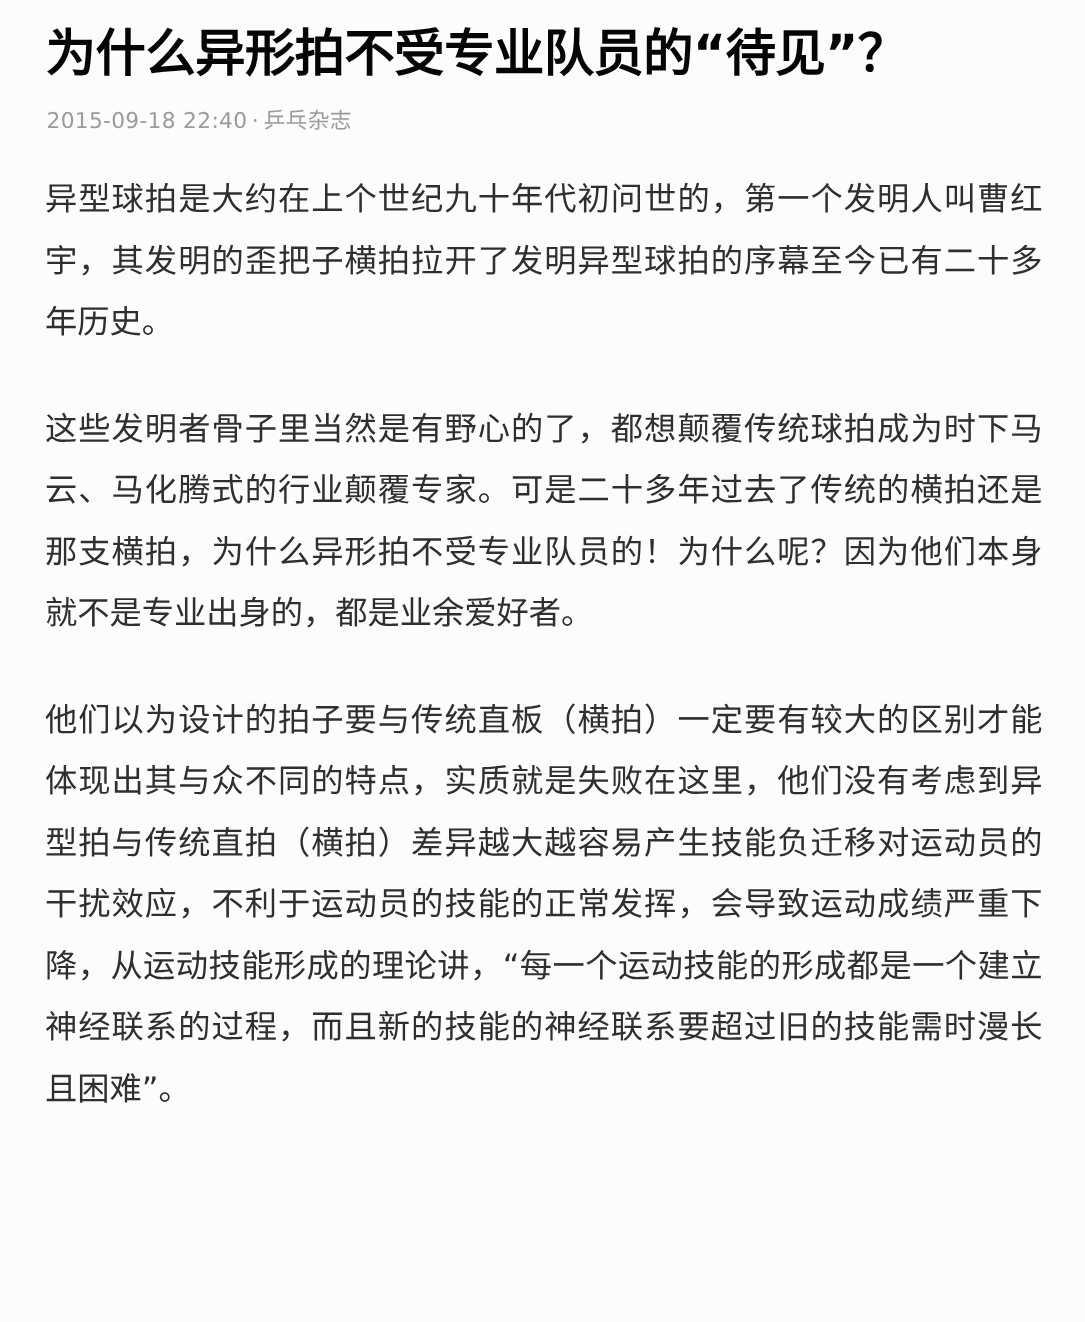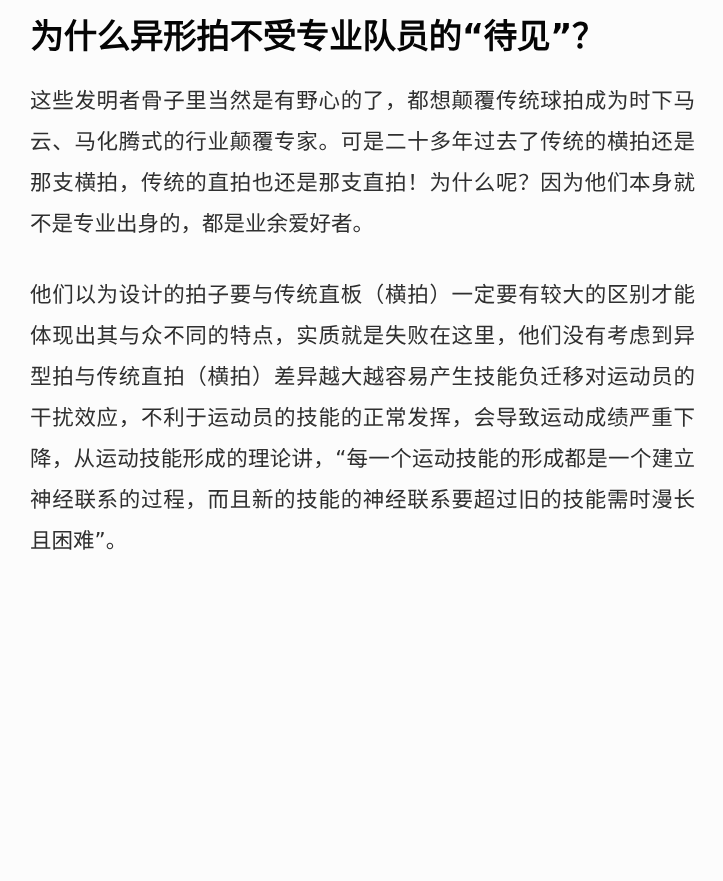--- a/index.html
+++ b/index.html
@@ -69,20 +69,24 @@
     font-weight: 400;
   }
 </style>
 </head>
 <body>
 
 <div class="page">
 
   <h1 class="article-title">为什么异形拍不受专业队员的“待见”？</h1>
 
+  <div class="article-meta">
+    <span>2015-09-18 22:40</span><span class="meta-sep">·</span><span>乒乓杂志</span>
+  </div>
 
   <div class="article-body">
-    <p>这些发明者骨子里当然是有野心的了，都想颠覆传统球拍成为时下马云、马化腾式的行业颠覆专家。可是二十多年过去了传统的横拍还是那支横拍，传统的直拍也还是那支直拍！为什么呢？因为他们本身就不是专业出身的，都是业余爱好者。</p>
+    <p>异型球拍是大约在上个世纪九十年代初问世的，第一个发明人叫曹红宇，其发明的歪把子横拍拉开了发明异型球拍的序幕至今已有二十多年历史。</p>
+    <p>这些发明者骨子里当然是有野心的了，都想颠覆传统球拍成为时下马云、马化腾式的行业颠覆专家。可是二十多年过去了传统的横拍还是那支横拍，为什么异形拍不受专业队员的！为什么呢？因为他们本身就不是专业出身的，都是业余爱好者。</p>
     <p>他们以为设计的拍子要与传统直板（横拍）一定要有较大的区别才能体现出其与众不同的特点，实质就是失败在这里，他们没有考虑到异型拍与传统直拍（横拍）差异越大越容易产生技能负迁移对运动员的干扰效应，不利于运动员的技能的正常发挥，会导致运动成绩严重下降，从运动技能形成的理论讲，“每一个运动技能的形成都是一个建立神经联系的过程，而且新的技能的神经联系要超过旧的技能需时漫长且困难”。</p>
 
   </div>
 
 </div>
 
 </body></html>

